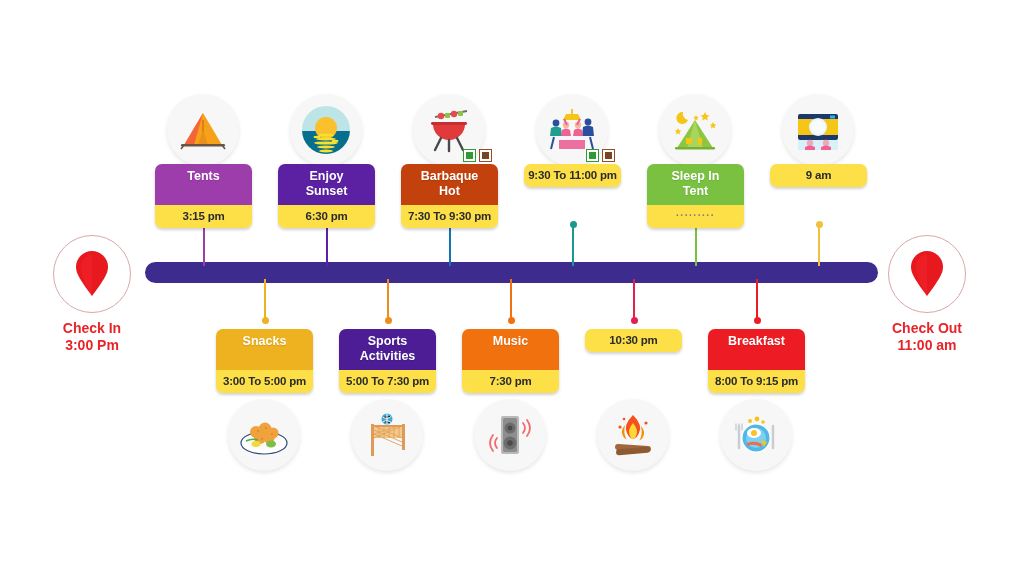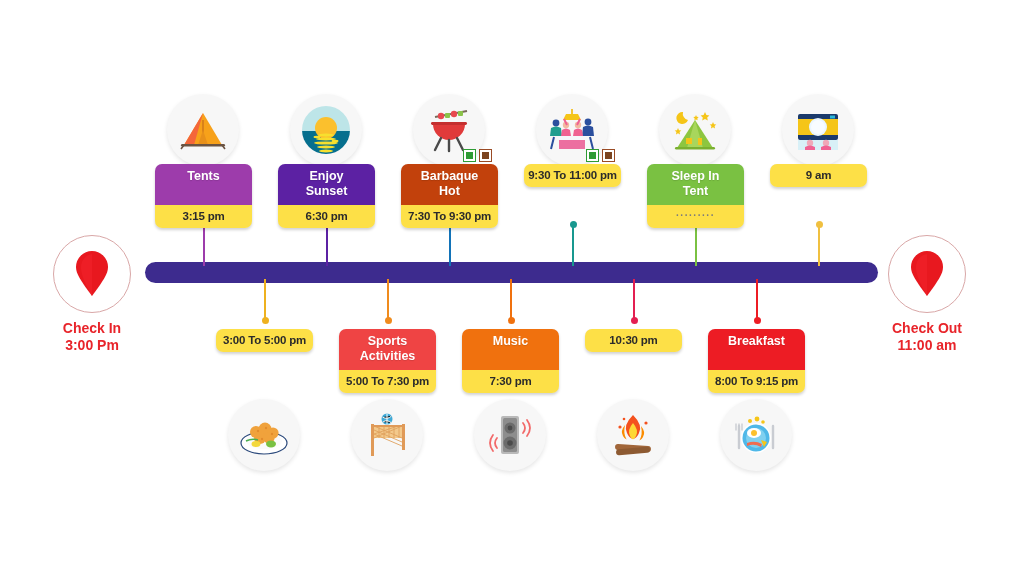--- a/index.html
+++ b/index.html
@@ -383,41 +383,45 @@
         <circle cx="34" cy="21" r="1.2"></circle>
               <circle cx="24" cy="26" r="1.2"></circle>
       </g>
       <ellipse cx="18" cy="31" rx="4.5" ry="3" fill="#f3d83c"></ellipse>
       <ellipse cx="33" cy="31" rx="5" ry="3.4" fill="#7ac143"></ellipse>
       <path d="M8 28 q6 -3 12 -1" stroke="#4caf50" stroke-width="1.6" fill="none"></path>
     </svg>
         </span>
       </div>
       <div class="card" style="left: 216px; top: 329px;">
+        <div class="card-title" style="background: rgb(238, 177, 31);">
+          <div>Snacks</div>
+          <div>&nbsp;</div>
+        </div>
         <div class="card-time">3:00 To 5:00 pm</div>
       </div>
       <div class="icon-circle" style="left: 351px; top: 399px;">
         <span>
           <svg width="50" height="46" viewBox="0 0 50 46">
       <circle cx="25" cy="7" r="5.5" fill="#3fa9d6"></circle>
       <path d="M20.5 5 q5 3 9 -1 M21 10 q4 -3 8.5 1 M25 1.6 v10.8" stroke="#ffffff" stroke-width="1"></path>
       <rect x="9" y="12" width="3" height="32" fill="#e09a58"></rect>
       <rect x="40" y="12" width="3" height="26" fill="#e09a58"></rect>
       <rect x="12" y="14" width="28" height="12" fill="#f3c98b"></rect>
       <g stroke="#e0a25e" stroke-width="0.9">
         <path d="M12 14 L40 26 M12 18 L40 30 M12 22 L40 34"></path>
         <path d="M40 14 L12 26 M36 14 L12 22"></path>
         <path d="M17 14 v12 M22 14 v12 M27 14 v12 M32 14 v12 M37 14 v12"></path>
       </g>
       <rect x="11" y="13" width="31" height="2" fill="#e09a58"></rect>
     </svg>
         </span>
       </div>
       <div class="card" style="left: 339px; top: 329px;">
-        <div class="card-title" style="background: #ef4444;">
+        <div class="card-title" style="background: #4c1d95;">
           <div>Sports</div>
           <div>Activities</div>
         </div>
         <div class="card-time">5:00 To 7:30 pm</div>
       </div>
       <div class="icon-circle" style="left: 474px; top: 399px;">
         <span>
           <svg width="52" height="48" viewBox="0 0 52 48">
       <rect x="17" y="5" width="18" height="38" rx="2" fill="#b9b9b9"></rect>
       <rect x="19" y="7" width="14" height="34" rx="1.5" fill="#8d8d8d"></rect>

